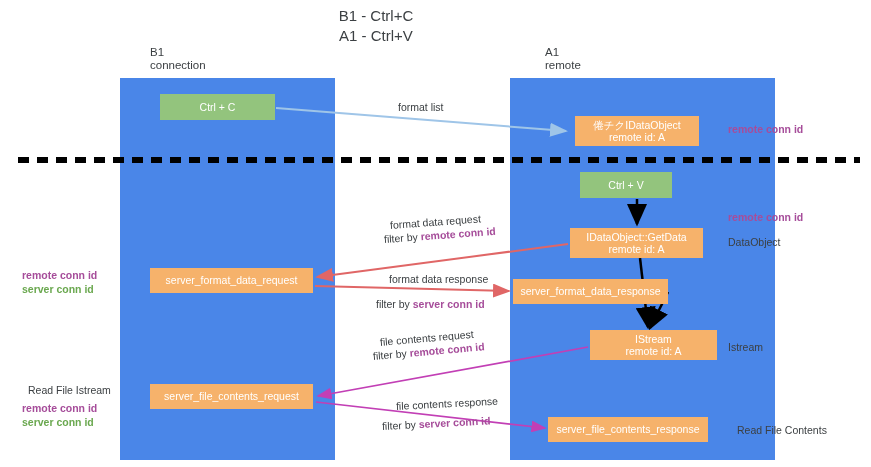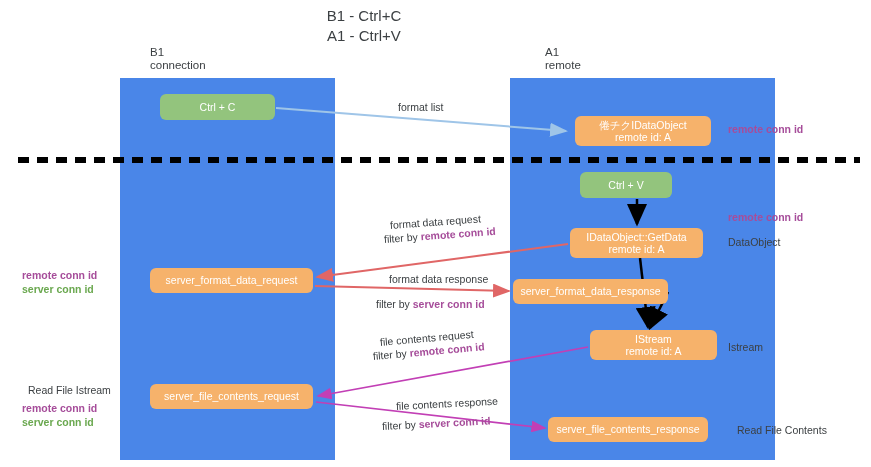--- a/index.html
+++ b/index.html
@@ -16,44 +16,43 @@
   #wires{position:absolute;left:0;top:0;width:871px;height:467px;pointer-events:none;}
 
   
   .lane{position:absolute;background:#4a86e8;}
   #lane-b1{left:120px;top:78px;width:215px;height:382px;}
   #lane-a1{left:510px;top:78px;width:265px;height:382px;}
 
   
   #diagram-title{
     position:absolute;left:0;top:6px;width:728px;text-align:center;
-    font-size:15px;line-height:20px;color:#3c4043;white-space:pre-line;
+    font-size:15px;line-height:20px;color:#3c4043;white-space:pre-line;padding-left:12px;
   }
   .lane-head{
     position:absolute;text-align:left;font-size:11.5px;line-height:13px;
     color:#3c4043;white-space:pre-line;
   }
   #head-b1{left:150px;top:46px;width:155px;}
   #head-a1{left:545px;top:46px;width:195px;}
 
   
   .node{
     position:absolute;display:flex;flex-direction:column;
     align-items:center;justify-content:center;
     color:#ffffff;font-size:10.5px;line-height:12.5px;
     text-align:center;white-space:pre-line;box-sizing:border-box;
     padding:2px 4px;
-    border-radius:6px;
   }
   .node.green{background:#93c47d;}
   .node.orange{background:#f6b26b;}
   .node .sub{font-size:10.5px;line-height:12.5px;}
 
   #n-ctrlc{left:160px;top:94px;width:115px;height:26px;}
-  #n-idataobject{left:575px;top:116px;width:136px;height:30px;}
+  #n-idataobject{left:575px;top:116px;width:124px;height:30px;}
   #n-ctrlv{left:580px;top:172px;width:92px;height:26px;}
   #n-getdata{left:570px;top:228px;width:133px;height:30px;}
   #n-sfdreq{left:150px;top:268px;width:163px;height:25px;}
   #n-sfdresp{left:513px;top:279px;width:155px;height:25px;}
   #n-istream{left:590px;top:330px;width:127px;height:30px;}
   #n-sfcreq{left:150px;top:384px;width:163px;height:25px;}
   #n-sfcresp{left:548px;top:417px;width:160px;height:25px;}
 
   
   .lbl{position:absolute;font-size:10.5px;line-height:13px;color:#3c4043;white-space:nowrap;}

